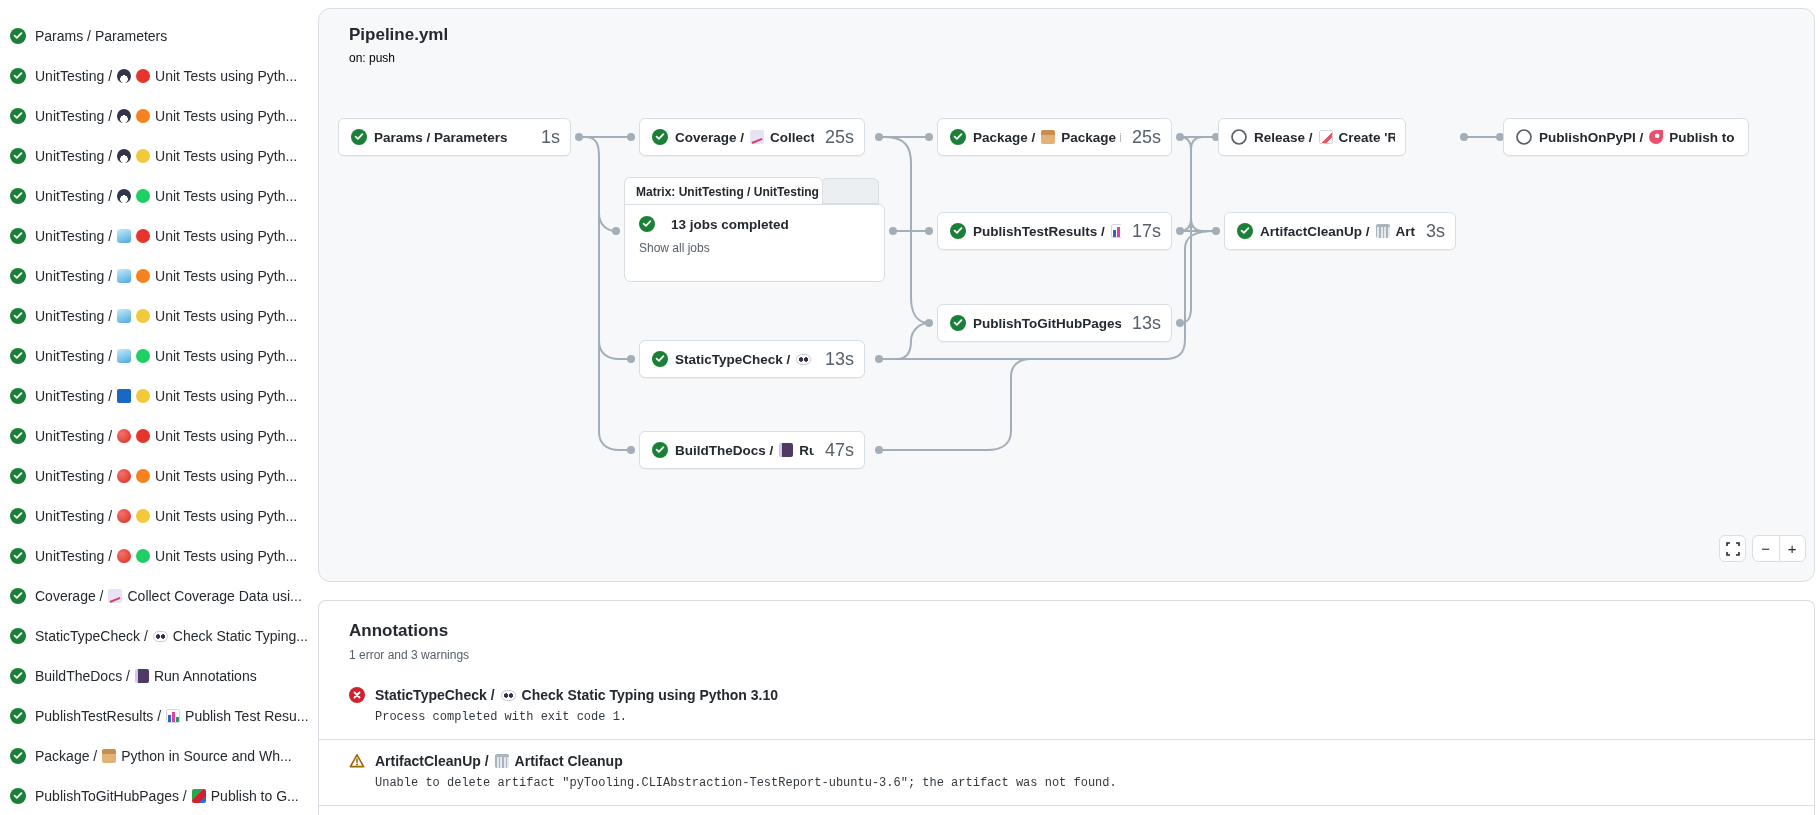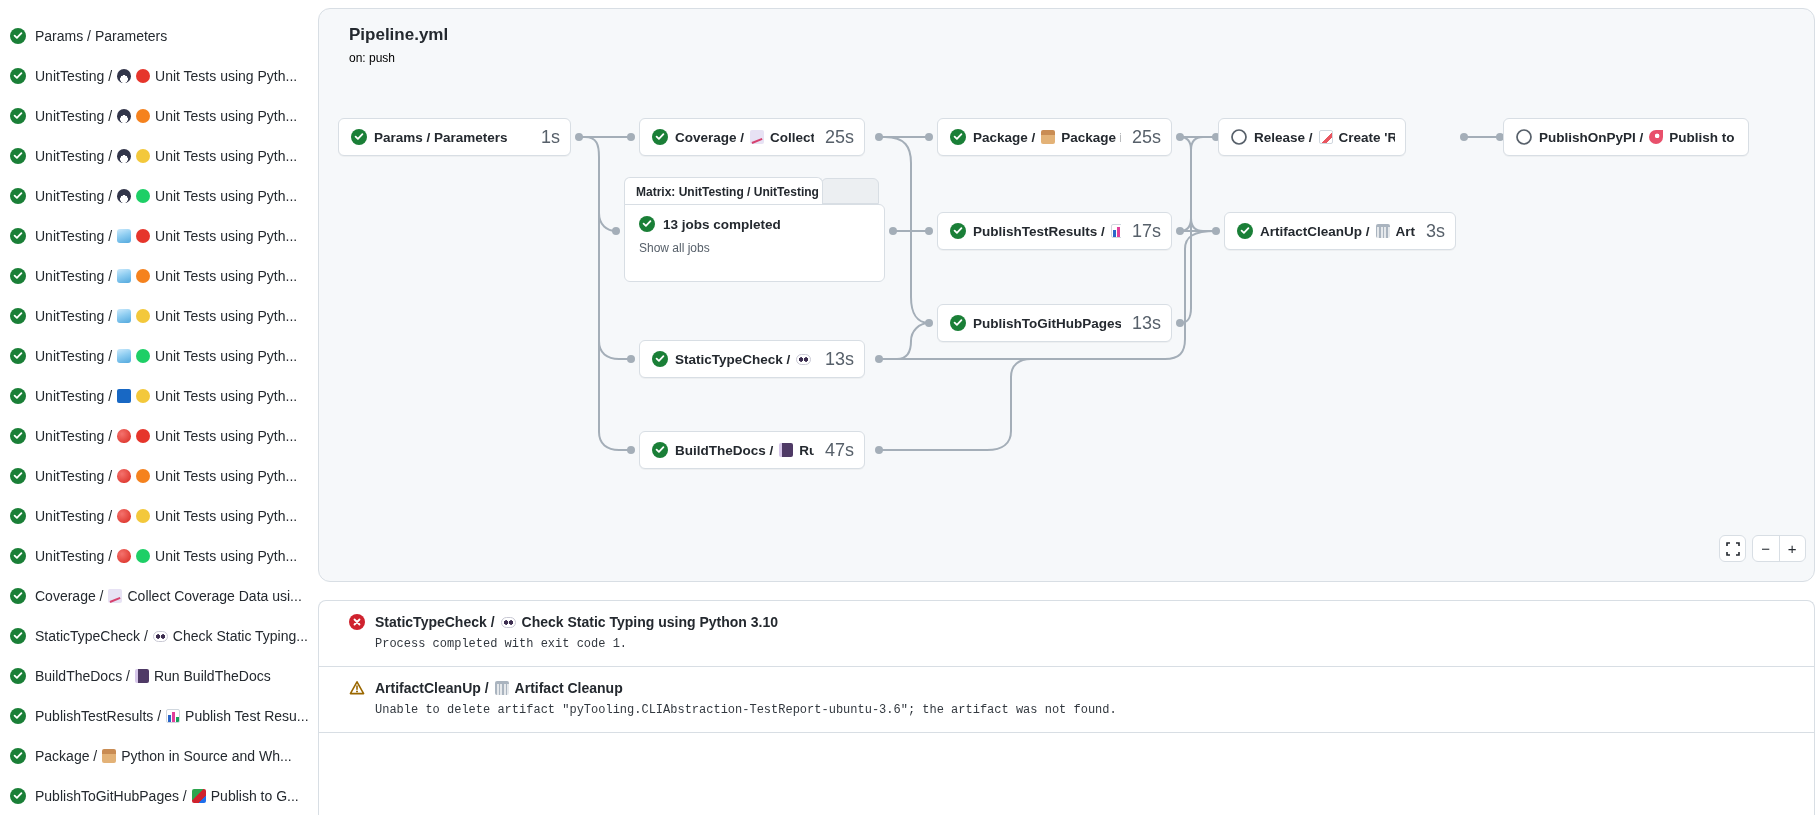--- a/index.html
+++ b/index.html
@@ -47,21 +47,21 @@
   .node{position:absolute;height:38px;background:#fff;border:1px solid #d8dee4;border-radius:6px;display:flex;align-items:center;gap:7px;
     padding:0 10px 0 12px;box-sizing:border-box;font-size:13.5px;font-weight:600;cursor:pointer;box-shadow:0 1px 0 rgba(27,31,36,.04)}
   .node-parts{display:flex;align-items:center;gap:6px;white-space:nowrap;overflow:hidden;flex:1;min-width:0}
   .node-dur{font-size:18px;color:#57606a;font-weight:400;flex:0 0 auto;margin-left:4px}
   
   #matrix{position:absolute;left:305px;top:168px;width:261px;height:105px;cursor:pointer}
   #matrix-ghost{position:absolute;left:197px;top:1px;width:58px;height:26px;background:#eceff2;border:1px solid #d8dee4;border-radius:6px 6px 0 0;box-sizing:border-box}
   #matrix-tab{position:absolute;left:0;top:0;width:199px;height:28px;background:#fff;border:1px solid #d8dee4;border-bottom:none;border-radius:6px 6px 0 0;
     display:flex;align-items:center;padding:0 11px;font-size:12px;font-weight:600;box-sizing:border-box;white-space:nowrap}
   #matrix-body{position:absolute;left:0;top:27px;width:261px;height:78px;background:#fff;border:1px solid #d8dee4;border-radius:0 6px 6px 6px;box-sizing:border-box;padding:11px 14px}
-  #matrix-status{display:flex;align-items:center;gap:8px;font-size:13.5px;font-weight:600}
+  #matrix-status{display:flex;align-items:center;gap:16px;font-size:13.5px;font-weight:600}
   #matrix-link{font-size:12px;color:#57606a;margin-top:9px;cursor:pointer}
   
   .zbtn{position:absolute;background:#fff;border:1px solid #d8dee4;border-radius:6px;box-sizing:border-box;display:flex;align-items:center;justify-content:center;cursor:pointer;color:#24292f}
   #fs-btn{left:1400px;top:526px;width:27px;height:27px}
   #zoom-group{position:absolute;left:1433px;top:526px;width:54px;height:27px;background:#fff;border:1px solid #d8dee4;border-radius:6px;box-sizing:border-box;display:flex}
   .zseg{flex:1;display:flex;align-items:center;justify-content:center;font-size:15px;color:#24292f;cursor:pointer}
   .zseg:first-child{border-right:1px solid #d8dee4}
   
   #annotations-card{position:absolute;left:318px;top:600px;width:1497px;height:230px;background:#fff;border:1px solid #d8dee4;border-bottom:none;border-radius:8px 8px 0 0;box-sizing:border-box}
   #ann-head{padding:20px 30px 12px}
@@ -299,21 +299,21 @@
     <div class="sb-row">
       <span class="st-ic">
         <svg width="16" height="16" viewBox="0 0 16 16">
           <circle cx="8" cy="8" r="8" fill="#1a7f37"></circle>
           <path d="M11.4 5.2 6.9 9.8 4.6 7.6" stroke="#fff" stroke-width="1.8" fill="none" stroke-linecap="round" stroke-linejoin="round"></path>
         </svg>
       </span>
       <div class="sb-label">
         <span class="tx">BuildTheDocs /</span>
         <span class="chip chip-book"></span>
-        <span class="tx">Run BuildTheDocs</span>
+        <span class="tx">Run Annotations</span>
       </div>
     </div>
     <div class="sb-row">
       <span class="st-ic">
         <svg width="16" height="16" viewBox="0 0 16 16">
           <circle cx="8" cy="8" r="8" fill="#1a7f37"></circle>
           <path d="M11.4 5.2 6.9 9.8 4.6 7.6" stroke="#fff" stroke-width="1.8" fill="none" stroke-linecap="round" stroke-linejoin="round"></path>
         </svg>
       </span>
       <div class="sb-label">
@@ -562,20 +562,24 @@
       </g>
     </svg>
   </div>
   <div id="zoom-group">
     <div class="zseg">−</div>
     <div class="zseg">+</div>
   </div>
 </div>
 
 <div id="annotations-card">
+  <div id="ann-head">
+    <div id="ann-title">Annotations</div>
+    <div id="ann-summary">1 error and 3 warnings</div>
+  </div>
   <div id="ann-list">
       <div class="ann-row">
         <span class="st-ic">
           <svg width="16" height="16" viewBox="0 0 16 16">
             <circle cx="8" cy="8" r="8" fill="#cf222e"></circle>
             <path d="M5.5 5.5 L10.5 10.5 M10.5 5.5 L5.5 10.5" stroke="#fff" stroke-width="1.8" stroke-linecap="round"></path>
           </svg>
         </span>
         <div>
           <div class="ann-title-line">

